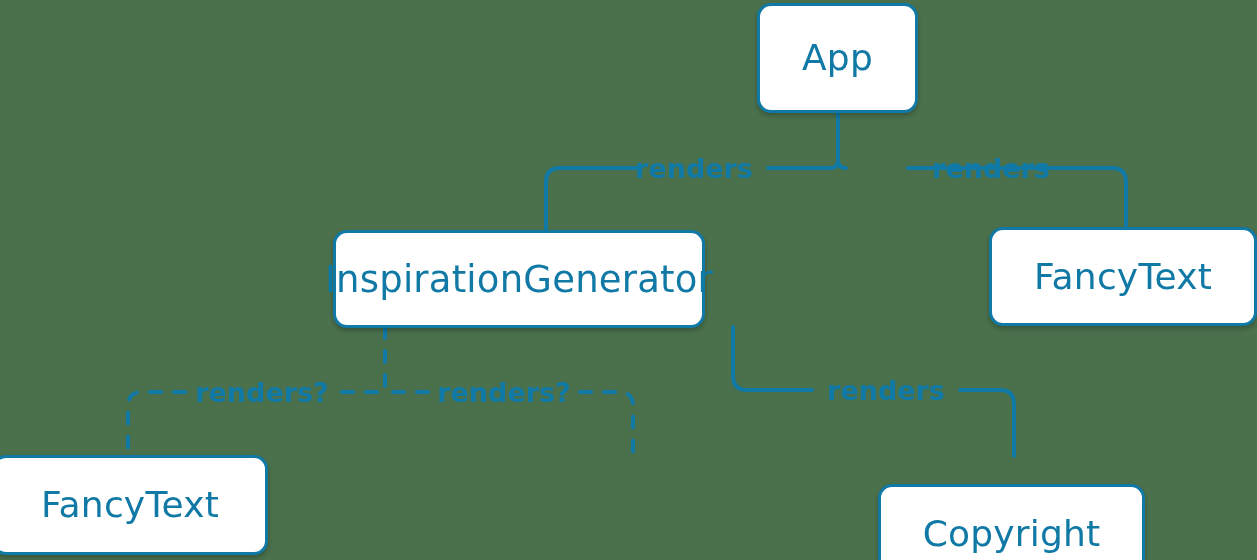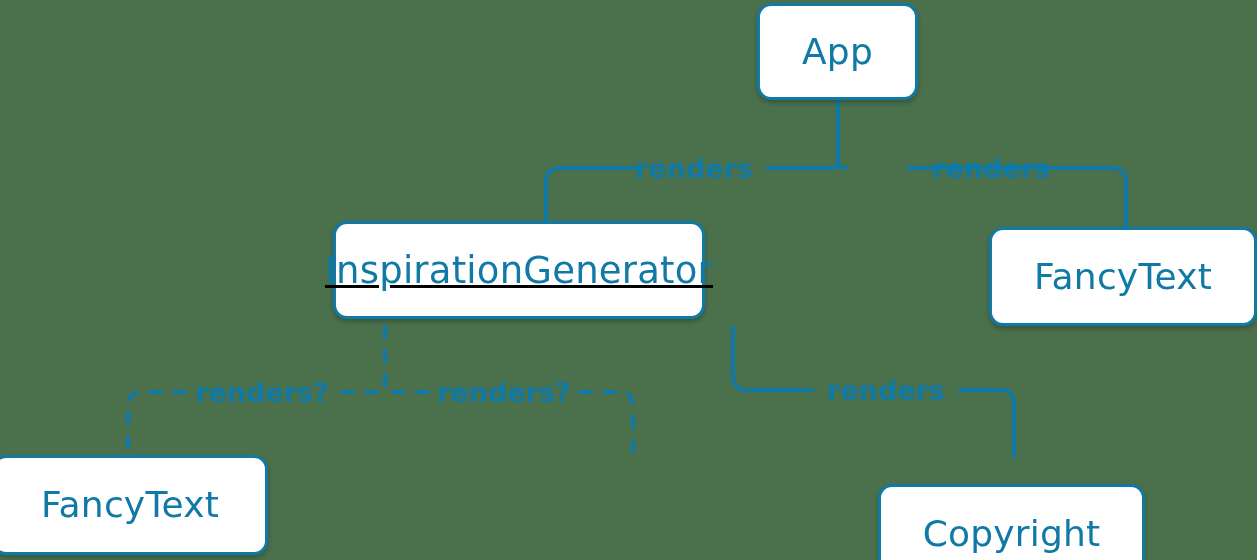--- a/index.html
+++ b/index.html
@@ -81,25 +81,25 @@
     <path d="M 733 327 L 733 376 Q 733 390 747 390 L 812 390" fill="none" stroke="#1179a5" stroke-width="4" stroke-linecap="round"></path>
     <path d="M 960 390 L 1000 390 Q 1014 390 1014 404 L 1014 456" fill="none" stroke="#1179a5" stroke-width="4" stroke-linecap="round"></path>
   </svg>
 
   <div class="edge-label" style="left:694px; top:168px;">renders</div>
   <div class="edge-label" style="left:991px; top:168px;">renders</div>
   <div class="edge-label" style="left:262px; top:392px;">renders?</div>
   <div class="edge-label" style="left:504px; top:392px;">renders?</div>
   <div class="edge-label" style="left:886px; top:390px;">renders</div>
 
-  <div class="node-box" style="left:757px; top:3px; width:161px; height:97px;">
+  <div class="node-box" style="left:757px; top:3px; width:161px; height:110px;">
     <span class="node-label">App</span>
   </div>
 
-  <div class="node-box" style="left:333px; top:221px; width:372px; height:98px;text-decoration:underline;">
+  <div class="node-box" style="left:333px; top:230px; width:372px; height:98px;">
     <span class="node-label big">InspirationGenerator</span>
   </div>
 
   <div class="node-box" style="left:989px; top:227px; width:268px; height:99px;">
     <span class="node-label">FancyText</span>
   </div>
 
   <div class="node-box" style="left:-8px; top:455px; width:276px; height:100px;">
     <span class="node-label">FancyText</span>
   </div>

